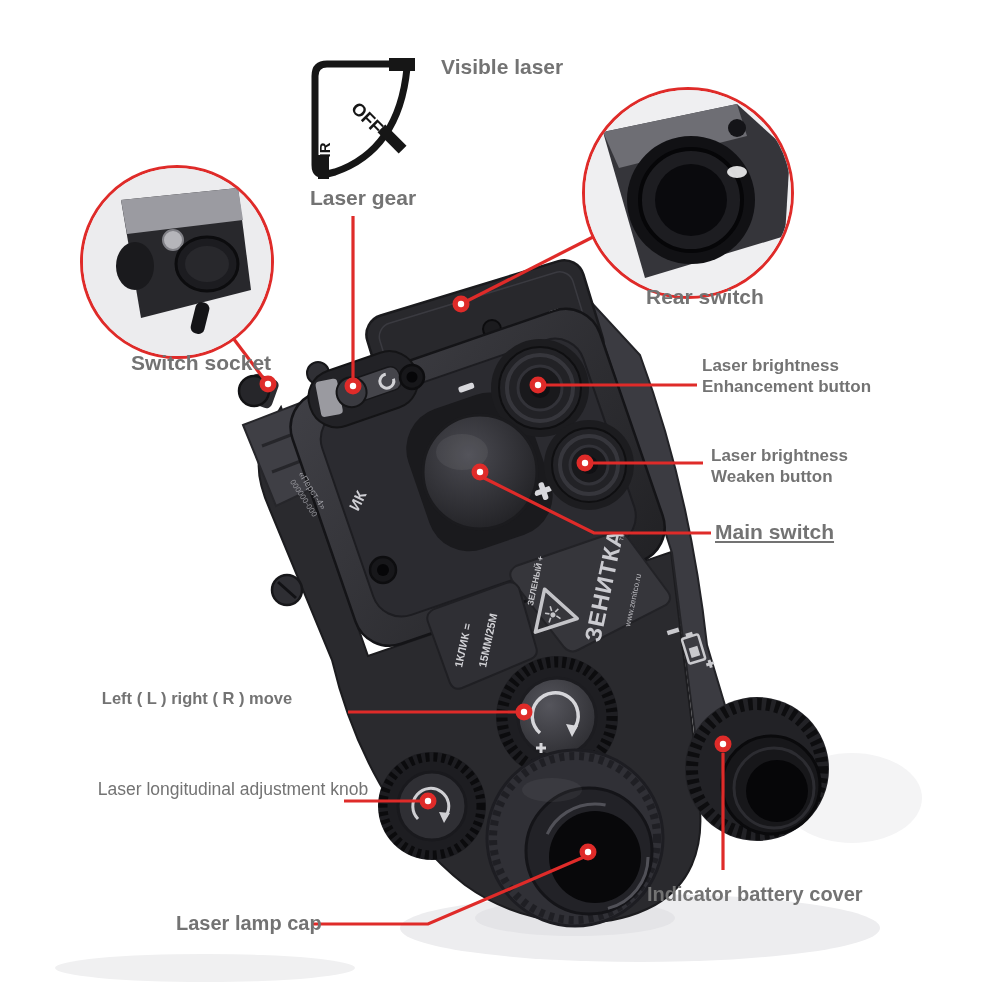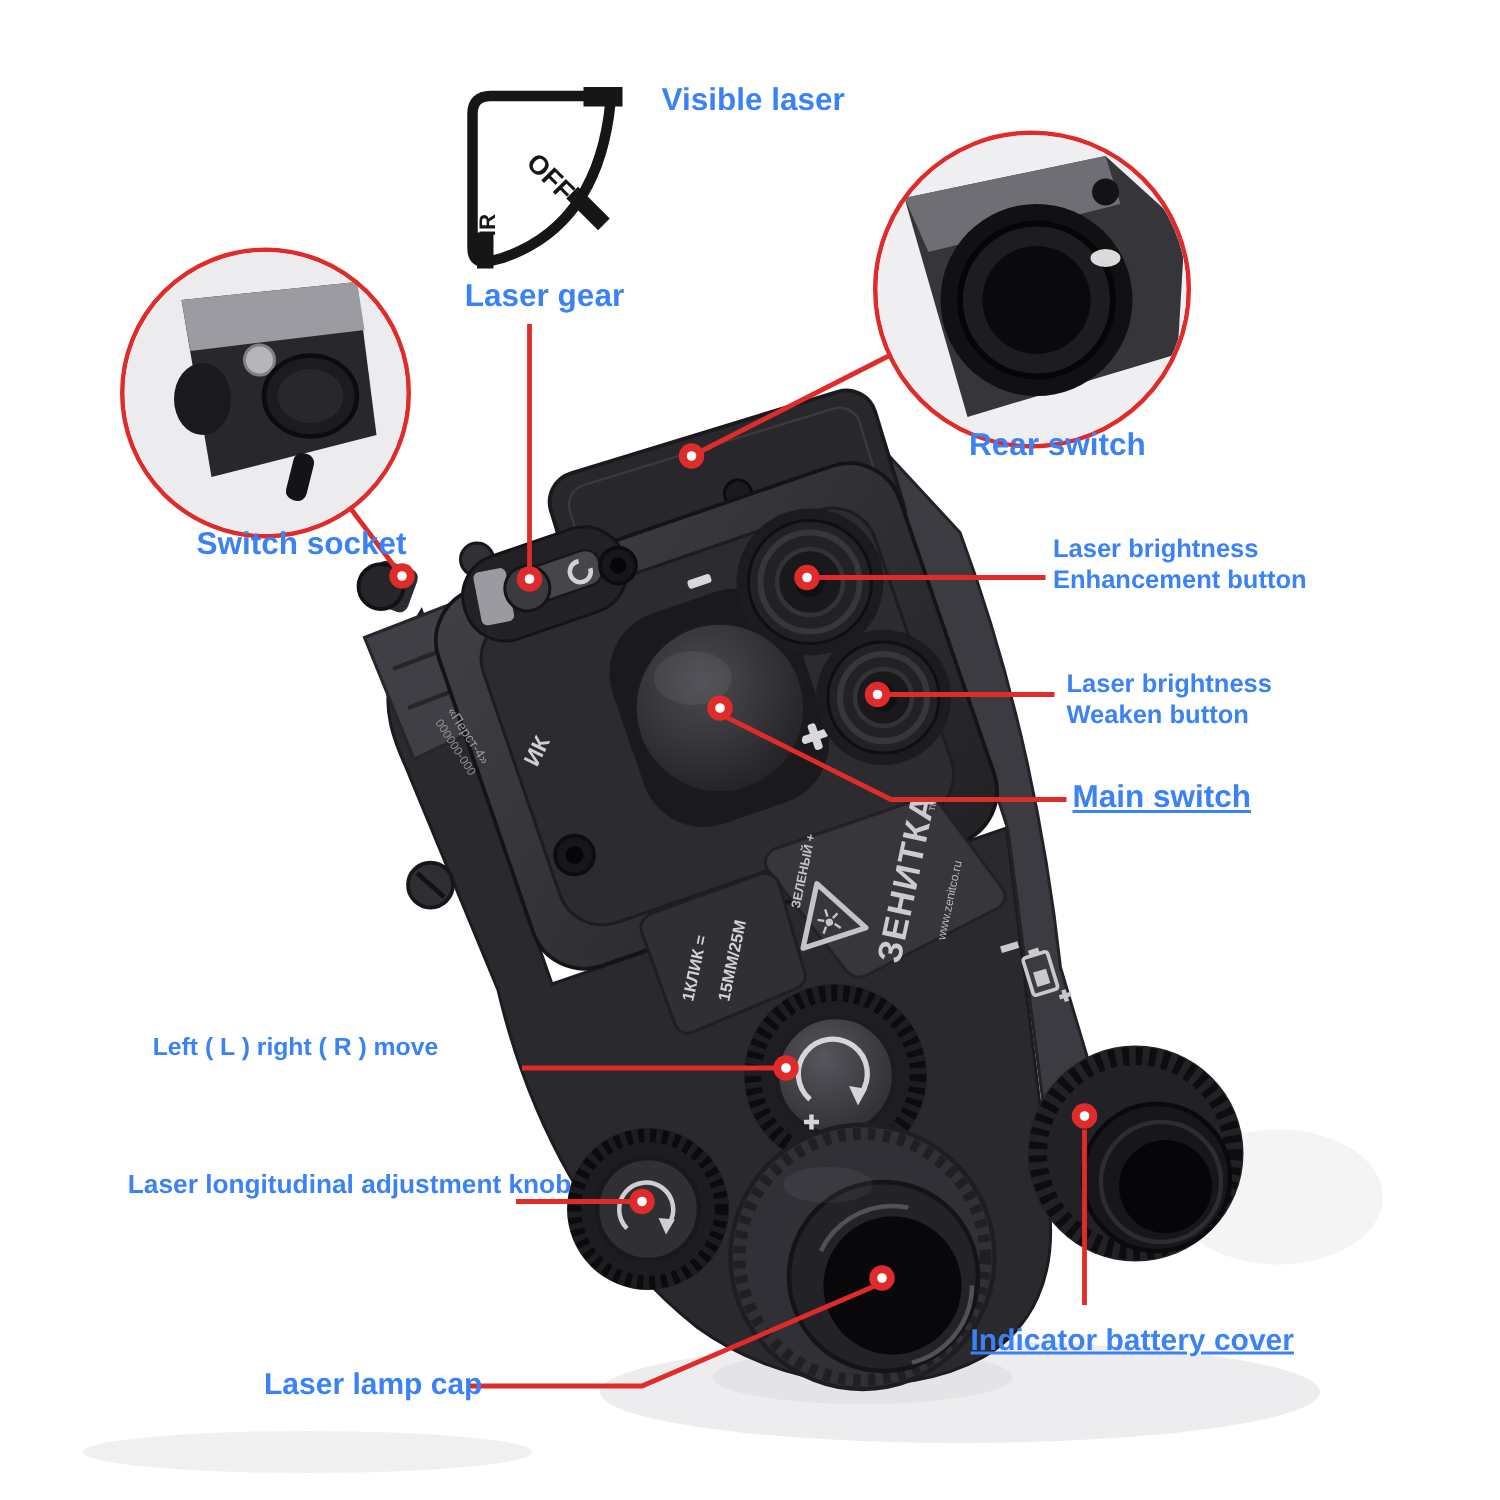--- a/index.html
+++ b/index.html
@@ -1,19 +1,19 @@
 <!DOCTYPE html>
 <html><head>
 <meta charset="utf-8">
 <style>
   html,body{margin:0;padding:0;background:#ffffff;}
   .canvas{position:relative;width:1000px;height:1000px;background:#ffffff;overflow:hidden;
           font-family:"Liberation Sans","DejaVu Sans",sans-serif;}
   .layer{position:absolute;left:0;top:0;width:1000px;height:1000px;}
-  .label{position:absolute;color:#3b82f6;font-weight:700;white-space:nowrap;}
+  .label{position:absolute;color:#737373;font-weight:700;white-space:nowrap;}
   .label .ln{display:block;}
   .mag{position:absolute;border:3px solid #df2b29;border-radius:50%;overflow:hidden;background:#f0f0f2;}
   .mag svg{display:block;}
   .center{text-align:center;}
   svg text{user-select:none;}
 </style>
 </head>
 <body>
 
 <div class="canvas">
@@ -306,21 +306,21 @@
     <span class="ln">Laser brightness</span>
     <span class="ln">Weaken button</span>
   </div>
 
   <div class="label" style="left:715px;top:520px;font-size:21px;text-decoration:underline;">Main switch</div>
 
   <div class="label center" style="left:44px;top:688px;width:306px;font-size:16.5px;line-height:20px;">
     <span class="ln">Left ( L ) right ( R ) move</span>
   </div>
 
-  <div class="label center" style="left:58px;top:778px;width:350px;font-size:17.5px;line-height:22px;font-weight:700;">
+  <div class="label center" style="left:58px;top:778px;width:350px;font-size:17.5px;line-height:22px;font-weight:400;">
     <span class="ln">Laser longitudinal adjustment knob</span>
   </div>
 
   <div class="label" style="left:134px;top:912px;font-size:20px;margin-left:42px;">Laser lamp cap</div>
 
-  <div class="label" style="left:647px;top:883px;font-size:20px;text-decoration:underline;">Indicator battery cover</div>
+  <div class="label" style="left:647px;top:883px;font-size:20px;">Indicator battery cover</div>
 
 </div>
 
 </body></html>

